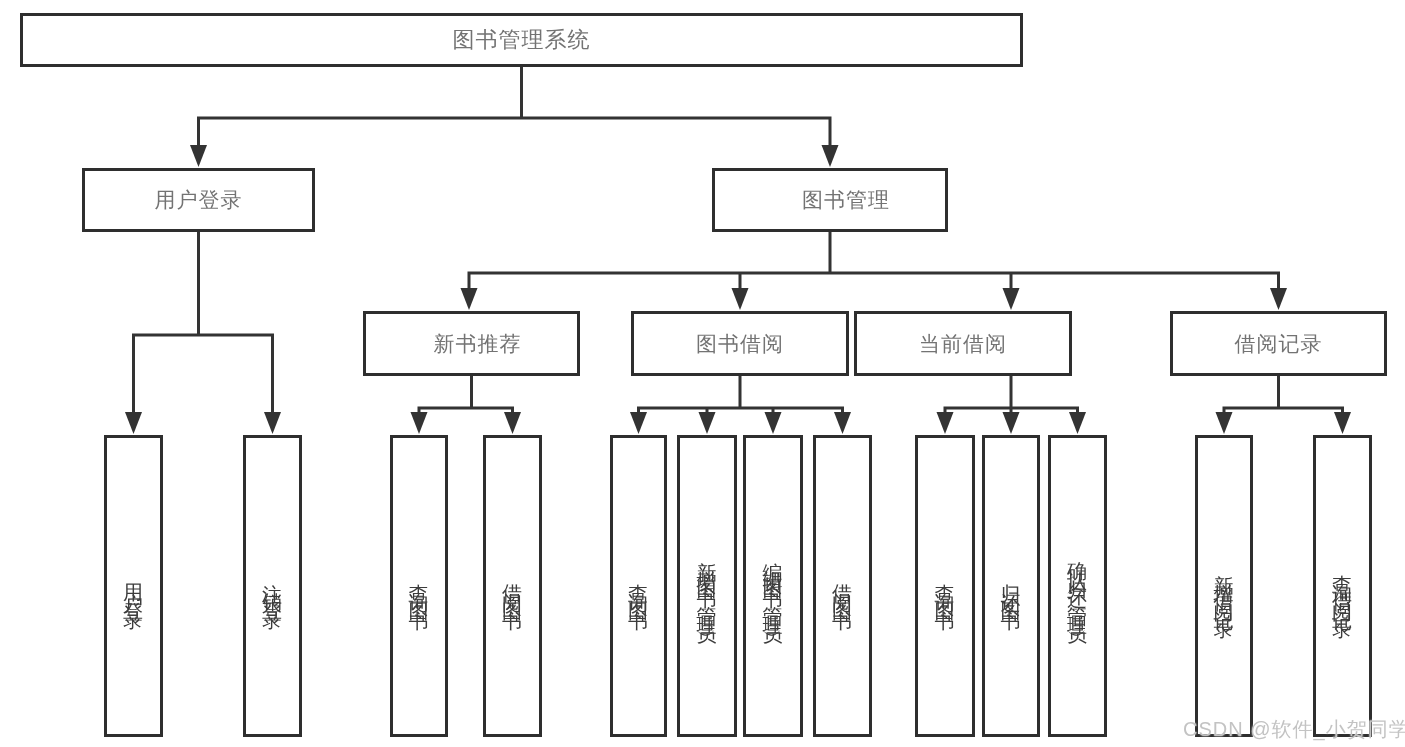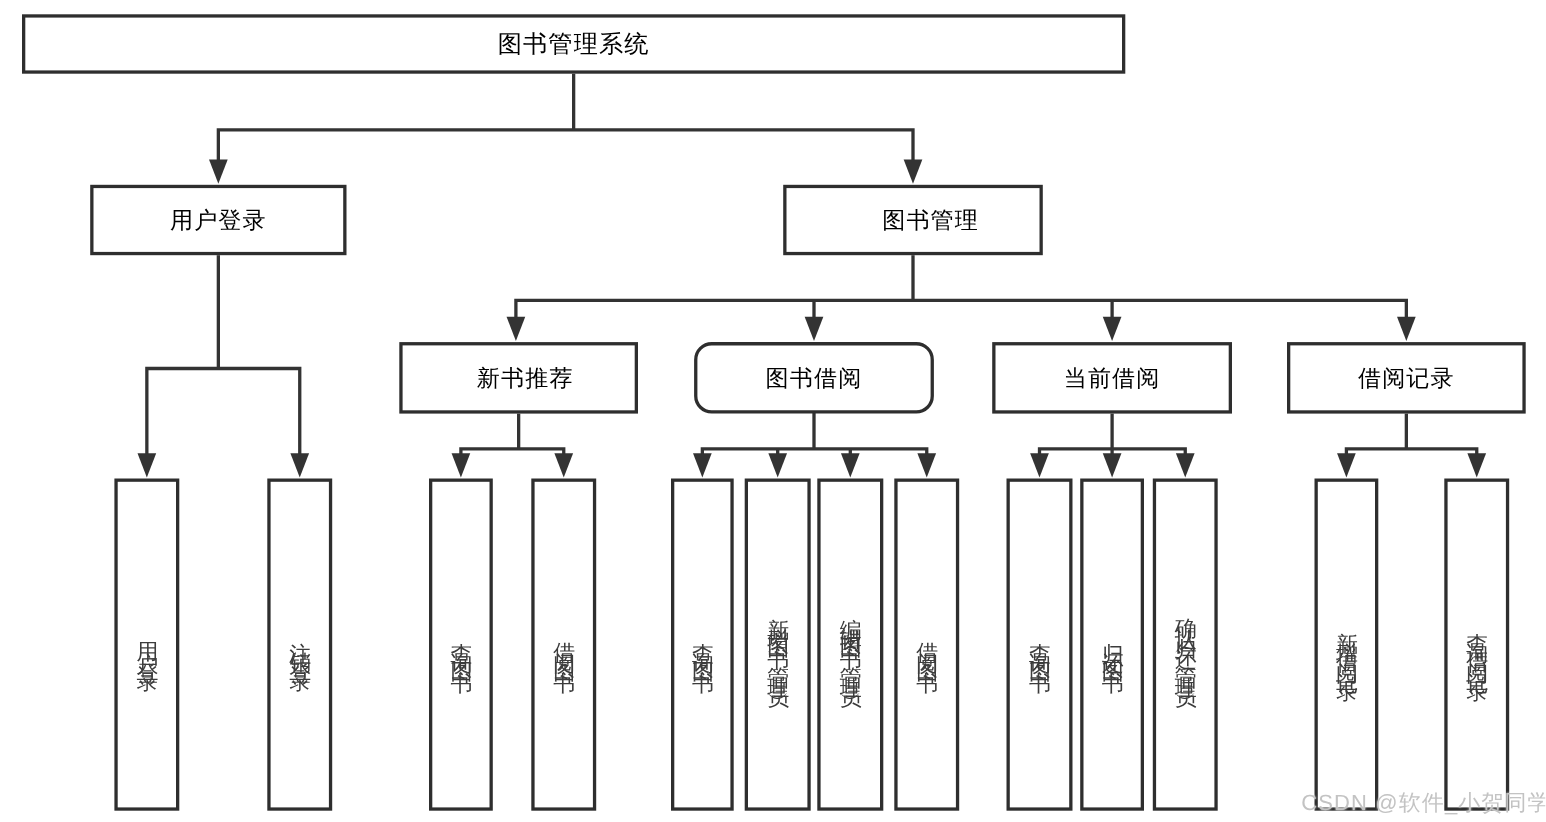--- a/index.html
+++ b/index.html
@@ -4,21 +4,21 @@
 <style>
   html,body{margin:0;padding:0;background:#ffffff;}
   #stage{
     position:relative;width:1405px;height:747px;background:#ffffff;overflow:hidden;
     font-family:"Liberation Sans",sans-serif;
   }
   #wires{position:absolute;left:0;top:0;width:1405px;height:747px;}
   .hbox{
     position:absolute;box-sizing:border-box;background:#ffffff;
     border:3px solid #2e2e2e;display:flex;align-items:center;justify-content:center;
-    font-size:21px;color:#000000;letter-spacing:1px;white-space:nowrap;
+    font-size:21px;color:#737373;letter-spacing:1px;white-space:nowrap;
   }
   .root{font-size:22px;}
   .vbox{
     position:absolute;box-sizing:border-box;background:#ffffff;
     border:3px solid #2e2e2e;top:435px;height:302px;
     display:flex;align-items:center;justify-content:center;
     writing-mode:vertical-rl;text-orientation:mixed;
     font-size:20px;line-height:1;letter-spacing:9px;color:#3c3c3c;
   }
   .watermark{
@@ -62,22 +62,22 @@
       <polygon points="1334,412 1351,412 1342.5,434"></polygon>
     </g>
   </svg>
 
   <div class="hbox root" style="left:20px;top:13px;width:1003px;height:54px;">图书管理系统</div>
 
   <div class="hbox" style="left:82px;top:168px;width:233px;height:64px;">用户登录</div>
   <div class="hbox" style="left:712px;top:168px;width:236px;height:64px;padding-left:32px;">图书管理</div>
 
   <div class="hbox" style="left:363px;top:311px;width:217px;height:65px;padding-left:12px;">新书推荐</div>
-  <div class="hbox" style="left:631px;top:311px;width:218px;height:65px;border-radius:16px;">图书借阅</div>
-  <div class="hbox" style="left:902px;top:311px;width:218px;height:65px;">当前借阅</div>
+  <div class="hbox" style="left:631px;top:311px;width:218px;height:65px;">图书借阅</div>
+  <div class="hbox" style="left:854px;top:311px;width:218px;height:65px;">当前借阅</div>
   <div class="hbox" style="left:1170px;top:311px;width:217px;height:65px;">借阅记录</div>
 
   <div class="vbox" style="left:104px;width:59px;">用户登录</div>
   <div class="vbox" style="left:243px;width:59px;">注销登录</div>
   <div class="vbox" style="left:390px;width:58px;">查询图书</div>
   <div class="vbox" style="left:483px;width:59px;">借阅图书</div>
   <div class="vbox" style="left:610px;width:57px;">查询图书</div>
   <div class="vbox" style="left:677px;width:60px;">新增图书（管理员）</div>
   <div class="vbox" style="left:743px;width:60px;">编辑图书（管理员）</div>
   <div class="vbox" style="left:813px;width:59px;">借阅图书</div>

